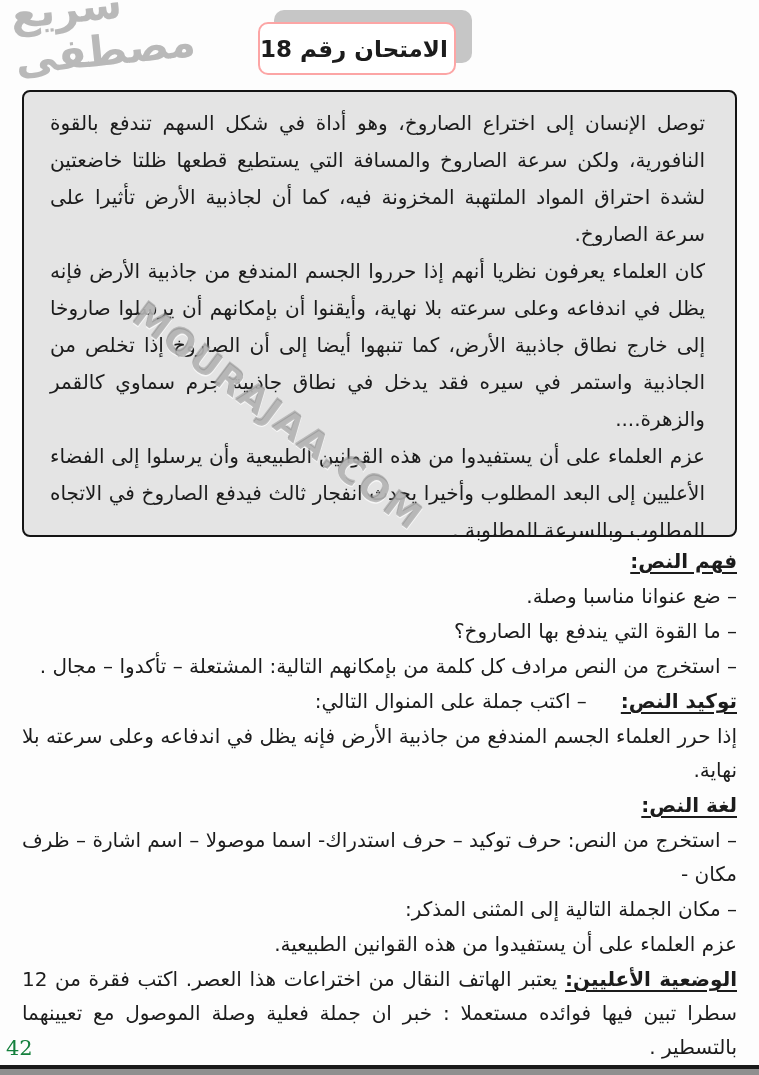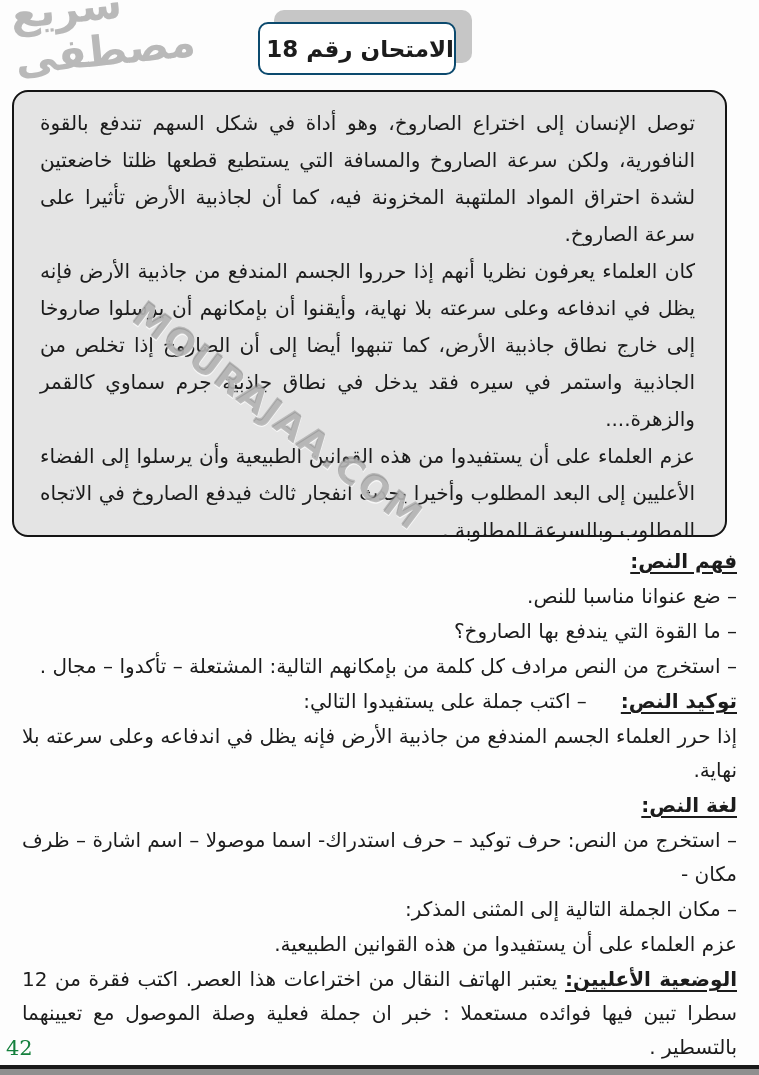--- a/index.html
+++ b/index.html
@@ -13,30 +13,30 @@
   .signature {
     position:absolute; top:-8px; left:8px; width:230px;
     direction:rtl; text-align:left;
     font-size:42px; font-weight:bold; color:#b9b9b9;
     transform:rotate(-6deg); transform-origin:0 0;
     line-height:46px; user-select:none;
   }
   
   .title-box {
     position:absolute; top:22px; left:258px; width:198px; height:53px;
-    background:#ffffff; border:2px solid #0c4a6e; border-radius:10px;
+    background:#ffffff; border:2px solid #fca5a5; border-radius:10px;
     box-shadow:16px -12px 0 #c6c6c6;
-    display:flex; align-items:center; justify-content:flex-start;
+    display:flex; align-items:center; justify-content:flex-end;
     direction:rtl;
   }
   .title-box .title { font-size:23px; font-weight:bold; }
   
   .passage {
-    position:absolute; top:90px; left:12px; width:715px; height:447px;
-    background:#e4e4e4; border:2px solid #141414; border-radius:16px;
+    position:absolute; top:90px; left:22px; width:715px; height:447px;
+    background:#e4e4e4; border:2px solid #141414; border-radius:8px;
     padding:13px 30px 10px 26px;
     direction:rtl; text-align:justify;
     font-size:20px; line-height:37px;
   }
   .passage p { margin:0; }
   
   .site-watermark {
     position:absolute; top:294px; left:150px;
     transform:rotate(37deg); transform-origin:0 0;
     direction:ltr; font-size:36px; font-weight:bold; letter-spacing:2px;
@@ -92,26 +92,26 @@
     <p>عزم العلماء على أن يستفيدوا من هذه القوانين الطبيعية وأن يرسلوا إلى الفضاء الأعليين إلى البعد المطلوب وأخيرا يحدث انفجار ثالث فيدفع الصاروخ في الاتجاه المطلوب وبالسرعة المطلوبة .</p>
   </div>
 
   <div class="site-watermark">MOURAJAA.COM</div>
 
   <div class="content">
 
     <div class="line">
       <span class="section-heading">فهم النص:</span>
     </div>
-    <div class="line">– ضع عنوانا مناسبا للنص.</div>
+    <div class="line">– ضع عنوانا مناسبا وصلة.</div>
     <div class="line">– ما القوة التي يندفع بها الصاروخ؟</div>
     <div class="line">– استخرج من النص مرادف كل كلمة من بإمكانهم التالية:  المشتعلة – تأكدوا – مجال .</div>
 
     <div class="line">
-      <span class="section-heading">توكيد النص:</span><span class="inline-gap">– اكتب جملة على يستفيدوا التالي:</span>
+      <span class="section-heading">توكيد النص:</span><span class="inline-gap">– اكتب جملة على المنوال التالي:</span>
     </div>
     <p class="justified">إذا حرر العلماء الجسم المندفع من جاذبية الأرض فإنه يظل في اندفاعه وعلى سرعته بلا نهاية.</p>
 
     <div class="line">
       <span class="section-heading">لغة النص:</span>
     </div>
     <p class="justified">– استخرج من النص: حرف توكيد – حرف استدراك- اسما موصولا – اسم اشارة – ظرف مكان -</p>
     <div class="line">– مكان الجملة التالية إلى المثنى المذكر:</div>
     <div class="line">عزم العلماء على أن يستفيدوا من هذه القوانين الطبيعية.</div>
 

